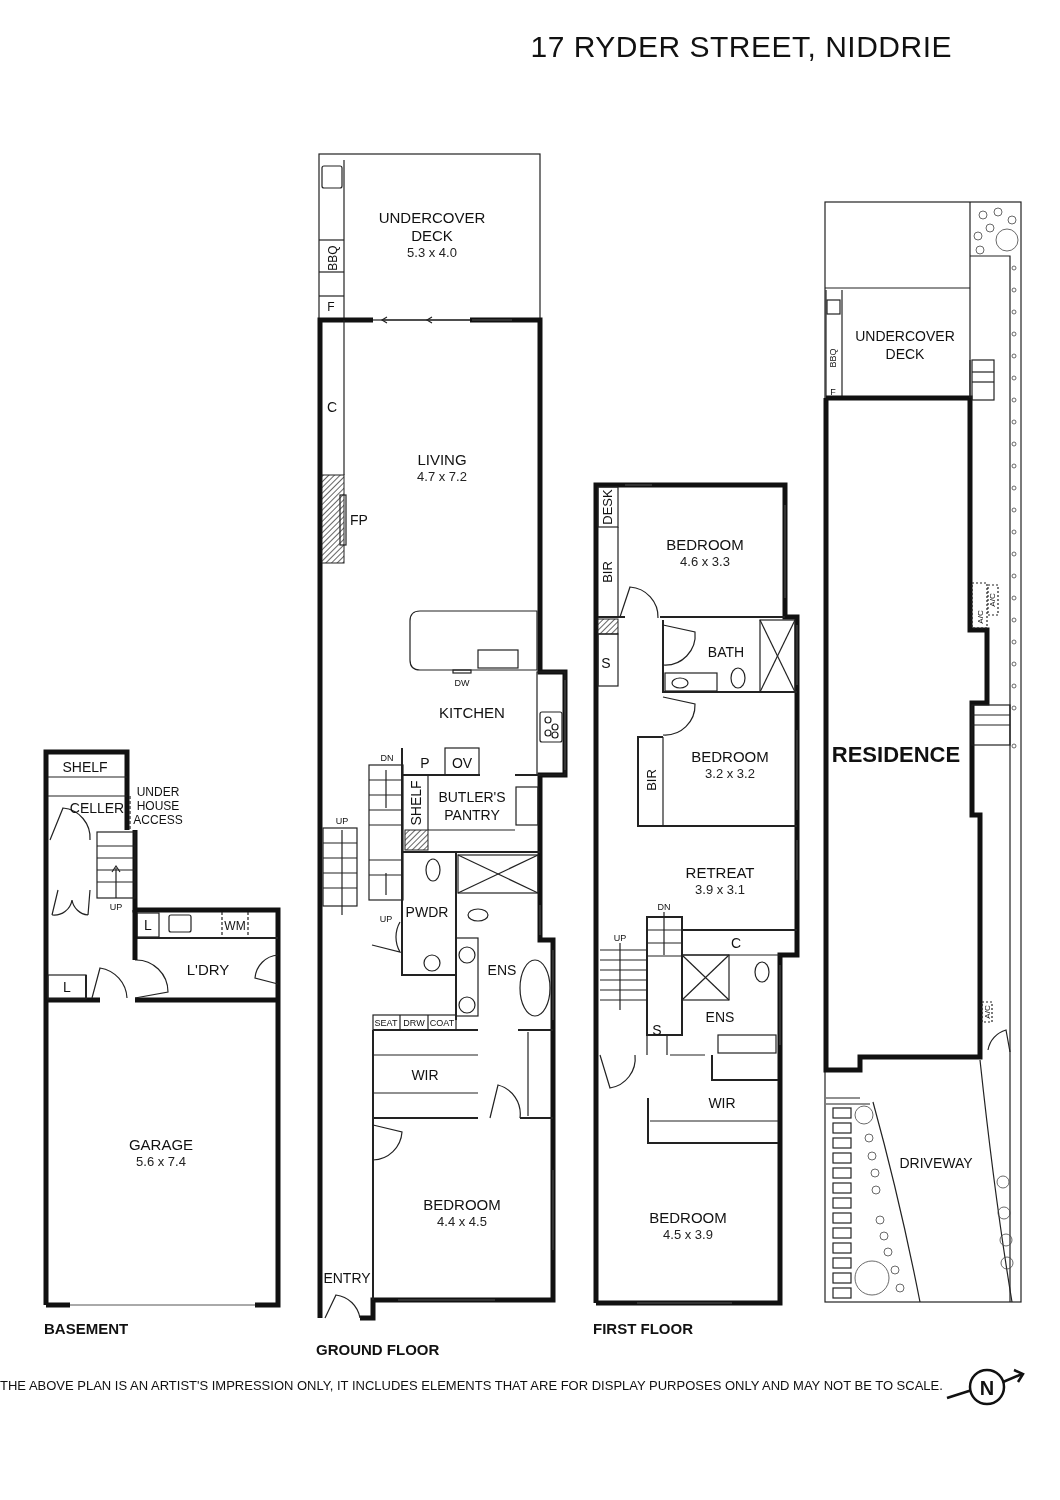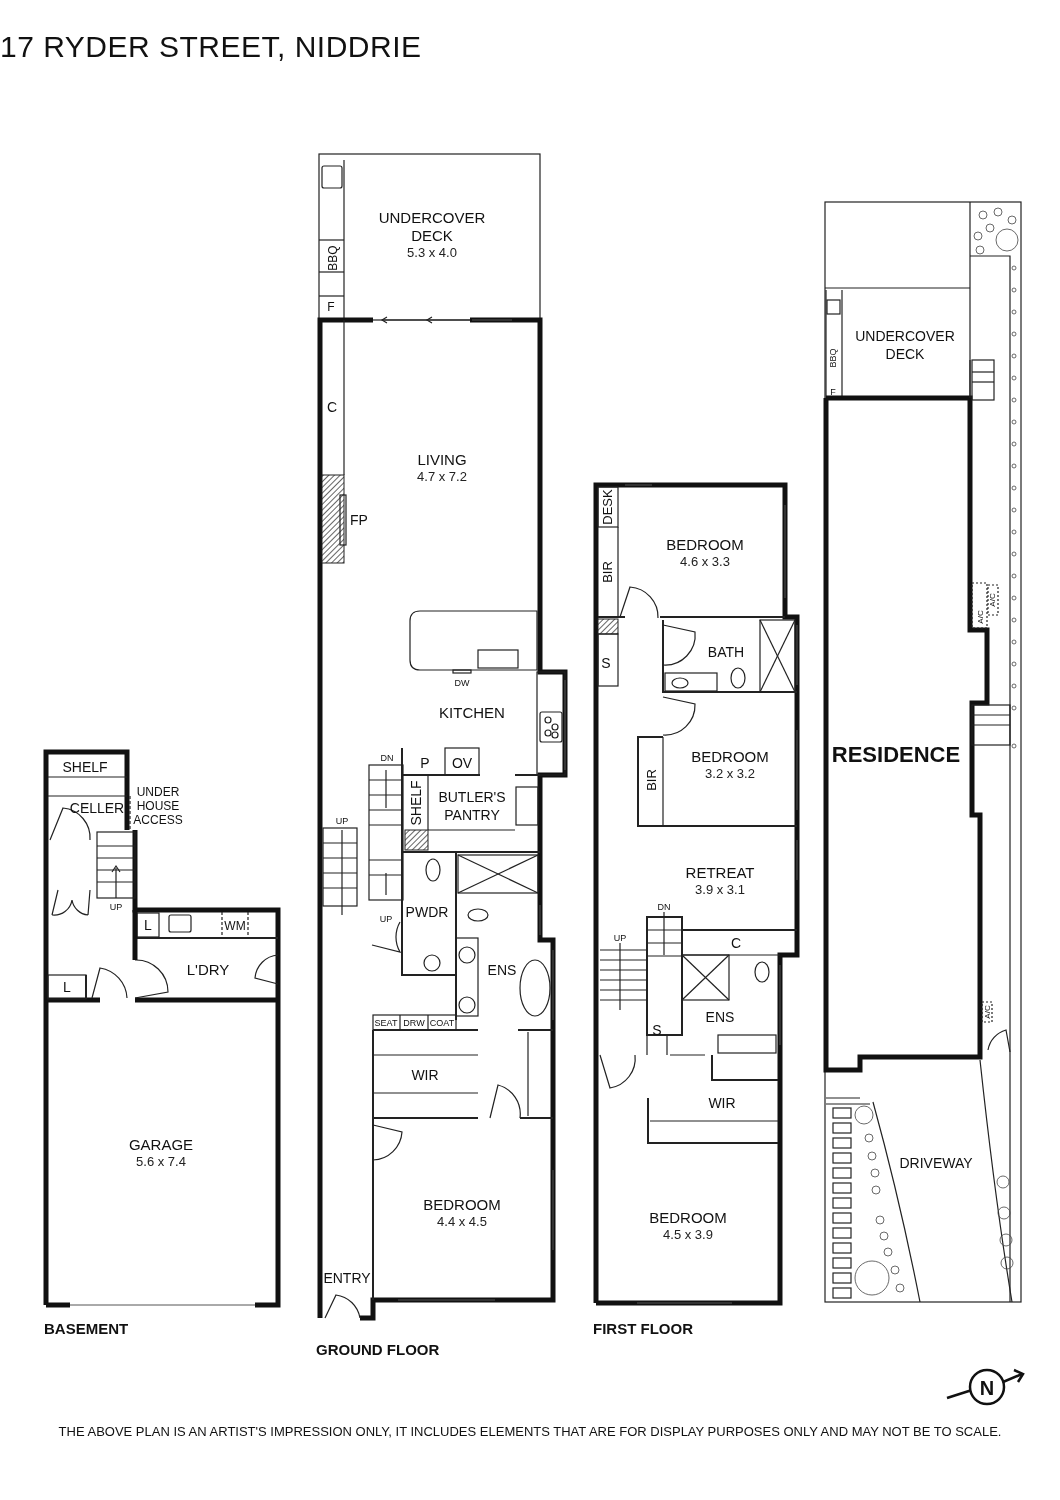--- a/index.html
+++ b/index.html
@@ -10,22 +10,22 @@
   .med { fill:none; stroke:#222; stroke-width:2; }
   .win { fill:#fff; stroke:#555; stroke-width:1; }
   .hatch { fill:url(#hatch); stroke:#222; stroke-width:1; }
   .door { fill:none; stroke:#222; stroke-width:1.2; }
   .room-lbl { font-family:"Liberation Sans", sans-serif; font-size:15px; fill:#111; text-anchor:middle; }
   .room-dim { font-family:"Liberation Sans", sans-serif; font-size:13px; fill:#222; text-anchor:middle; }
   .small-lbl { font-family:"Liberation Sans", sans-serif; font-size:14px; fill:#111; text-anchor:middle; }
   .tiny-lbl { font-family:"Liberation Sans", sans-serif; font-size:9px; fill:#111; text-anchor:middle; }
   .floor-lbl { font-family:"Liberation Sans", sans-serif; font-size:15px; font-weight:bold; fill:#111; }
   .big-lbl { font-family:"Liberation Sans", sans-serif; font-size:22px; font-weight:bold; fill:#111; text-anchor:middle; }
-  .title { position:absolute; top:30px; left:0; width:952px; text-align:left; font-size:30px; letter-spacing:0.5px; }
-  .disclaimer { position:absolute; top:1424px; left:0; width:1060px; text-align:center; font-size:13px; line-height:16px; }
+  .title { position:absolute; top:30px; left:0; width:952px; text-align:right; font-size:30px; letter-spacing:0.5px; }
+  .disclaimer { position:absolute; top:1378px; left:0; width:1060px; text-align:left; font-size:13px; line-height:16px; }
   .plant { fill:none; stroke:#444; stroke-width:0.8; }
 </style>
 </head>
 <body>
 
 <div class="title">17 RYDER STREET, NIDDRIE</div>
 
 <svg width="1060" height="1500" viewBox="0 0 1060 1500">
   <defs>
     <pattern id="hatch" width="4" height="4" patternUnits="userSpaceOnUse" patternTransform="rotate(45)">

